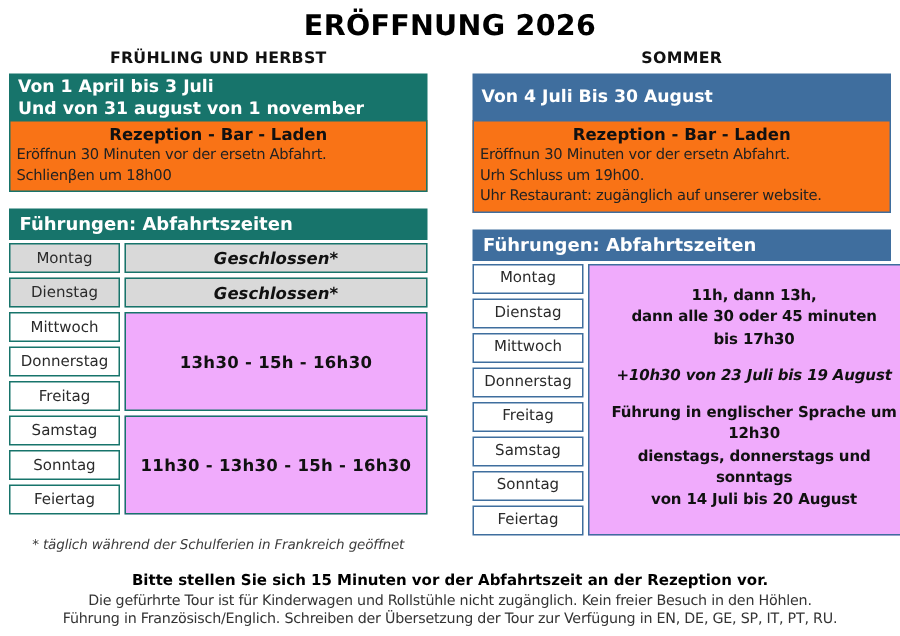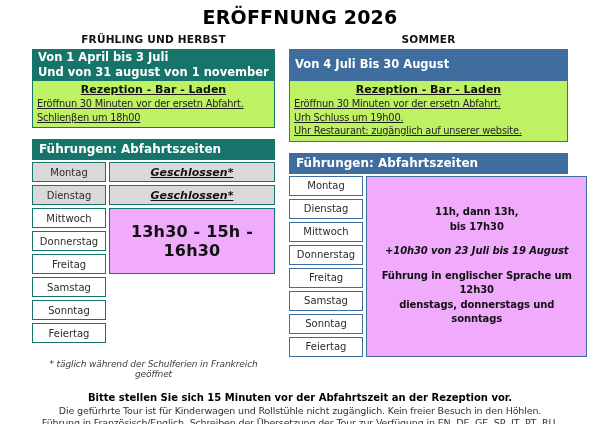--- a/index.html
+++ b/index.html
@@ -12,38 +12,37 @@
   body {
     font-family: "DejaVu Sans", "Liberation Sans", sans-serif;
     color: #1c1c1c;
   }
   .page { width: 600px; height: 304px; padding-top: 6px; }
   .title {
     text-align: center; font-size: 19px; font-weight: bold; color: #000;
     letter-spacing: 0.2px; margin-bottom: 5px;
   }
   .columns {
-    display: flex; justify-content: space-between; padding: 0 32px; gap: 14px;
+    display: flex; justify-content: space-between; padding: 0 6px; gap: 14px;
   }
   .column { width: 279px; }
   .col-spring { --accent: var(--teal); }
   .col-summer { --accent: var(--blue); }
   .season-label {
     text-align: center; font-size: 10.5px; font-weight: bold; color: #111;
     margin-bottom: 4px; letter-spacing: 0.2px;
   }
   .period-box {
     background: var(--accent); color: #fff; font-weight: bold; font-size: 11.5px;
     height: 31px; display: flex; flex-direction: column; justify-content: center;
     padding: 1px 6px; line-height: 1.25; white-space: nowrap;
   }
   .info-box {
-    border: 1.5px solid var(--accent); background: #bef264;
+    border: 1.5px solid var(--accent); background: #f97316;
     padding: 1px 4px 3px 4px;
-    text-decoration: underline;
   }
   .info-title {
     text-align: center; font-weight: bold; font-size: 11px; color: #111;
     line-height: 15px;
   }
   .info-line {
     font-size: 9.8px; color: #222; line-height: 13.5px; white-space: nowrap;
     letter-spacing: -0.2px;
   }
   .tours-bar {
@@ -65,22 +64,22 @@
     font-size: 10px; color: #2b2b2b;
   }
   .day-cell.gray { background: var(--gray_cell); }
   .val-cell {
     grid-column: 2;
     border: 1.5px solid var(--accent); background: #f0abfc;
     display: flex; flex-direction: column; align-items: center; justify-content: center;
     text-align: center;
   }
   .val-cell.gray { background: var(--gray_cell); }
-  .closed-text { font-size: 11px; font-weight: bold; font-style: italic; color: #111; text-decoration: underline; }
-  .time-text { font-size: 16px; font-weight: bold; color: #111; letter-spacing: 0.2px; }
+  .closed-text { font-size: 11px; font-weight: bold; font-style: italic; color: #111; }
+  .time-text { font-size: 11px; font-weight: bold; color: #111; letter-spacing: 0.2px; }
   .sum-line {
     font-size: 10px; font-weight: bold; color: #111; line-height: 14.5px;
     white-space: nowrap; letter-spacing: -0.1px;
   }
   .sum-extra { font-style: italic; margin: 10px 18px; }
   .footnote {
     margin-top: 16px; text-align: center; font-size: 9px; font-style: italic;
     color: #3c3c3c; letter-spacing: -0.1px;
   }
   .footer { margin-top: 13px; text-align: center; }
@@ -124,20 +123,23 @@
 
         <div class="val-cell gray" style="grid-row:1">
           <span class="closed-text">Geschlossen*</span>
         </div>
         <div class="val-cell gray" style="grid-row:2">
           <span class="closed-text">Geschlossen*</span>
         </div>
         <div class="val-cell" style="grid-row:3 / span 3">
           <span class="time-text">13h30 - 15h - 16h30</span>
         </div>
+        <div class="val-cell" style="grid-row:6 / span 3">
+          <span class="time-text">11h30 - 13h30 - 15h - 16h30</span>
+        </div>
       </div>
 
       <div class="footnote">* täglich während der Schulferien in Frankreich geöffnet</div>
     </div>
 
     <div class="column col-summer">
       <div class="season-label">SOMMER</div>
 
       <div class="period-box">
         <div>Von 4 Juli Bis 30 August</div>
@@ -157,26 +159,28 @@
         <div class="day-cell" style="grid-row:2">Dienstag</div>
         <div class="day-cell" style="grid-row:3">Mittwoch</div>
         <div class="day-cell" style="grid-row:4">Donnerstag</div>
         <div class="day-cell" style="grid-row:5">Freitag</div>
         <div class="day-cell" style="grid-row:6">Samstag</div>
         <div class="day-cell" style="grid-row:7">Sonntag</div>
         <div class="day-cell" style="grid-row:8">Feiertag</div>
 
         <div class="val-cell" style="grid-row:1 / span 8">
           <div class="sum-line">11h, dann 13h,</div>
+          <div class="sum-line">dann alle 30 oder 45 minuten</div>
           <div class="sum-line">bis 17h30</div>
           <div class="sum-line sum-extra">+10h30 von 23 Juli bis 19 August</div>
           <div class="sum-line">Führung in englischer Sprache um</div>
           <div class="sum-line">12h30</div>
           <div class="sum-line">dienstags, donnerstags und</div>
           <div class="sum-line">sonntags</div>
+          <div class="sum-line">von 14 Juli bis 20 August</div>
         </div>
       </div>
     </div>
 
   </div>
 
   <div class="footer">
     <div class="footer-line1">Bitte stellen Sie sich 15 Minuten vor der Abfahrtszeit an der Rezeption vor.</div>
     <div class="footer-line">Die gefürhrte Tour ist für Kinderwagen und Rollstühle nicht zugänglich. Kein freier Besuch in den Höhlen.</div>
     <div class="footer-line">Führung in Französisch/Englich. Schreiben der Übersetzung der Tour zur Verfügung in EN, DE, GE, SP, IT, PT, RU.</div>

